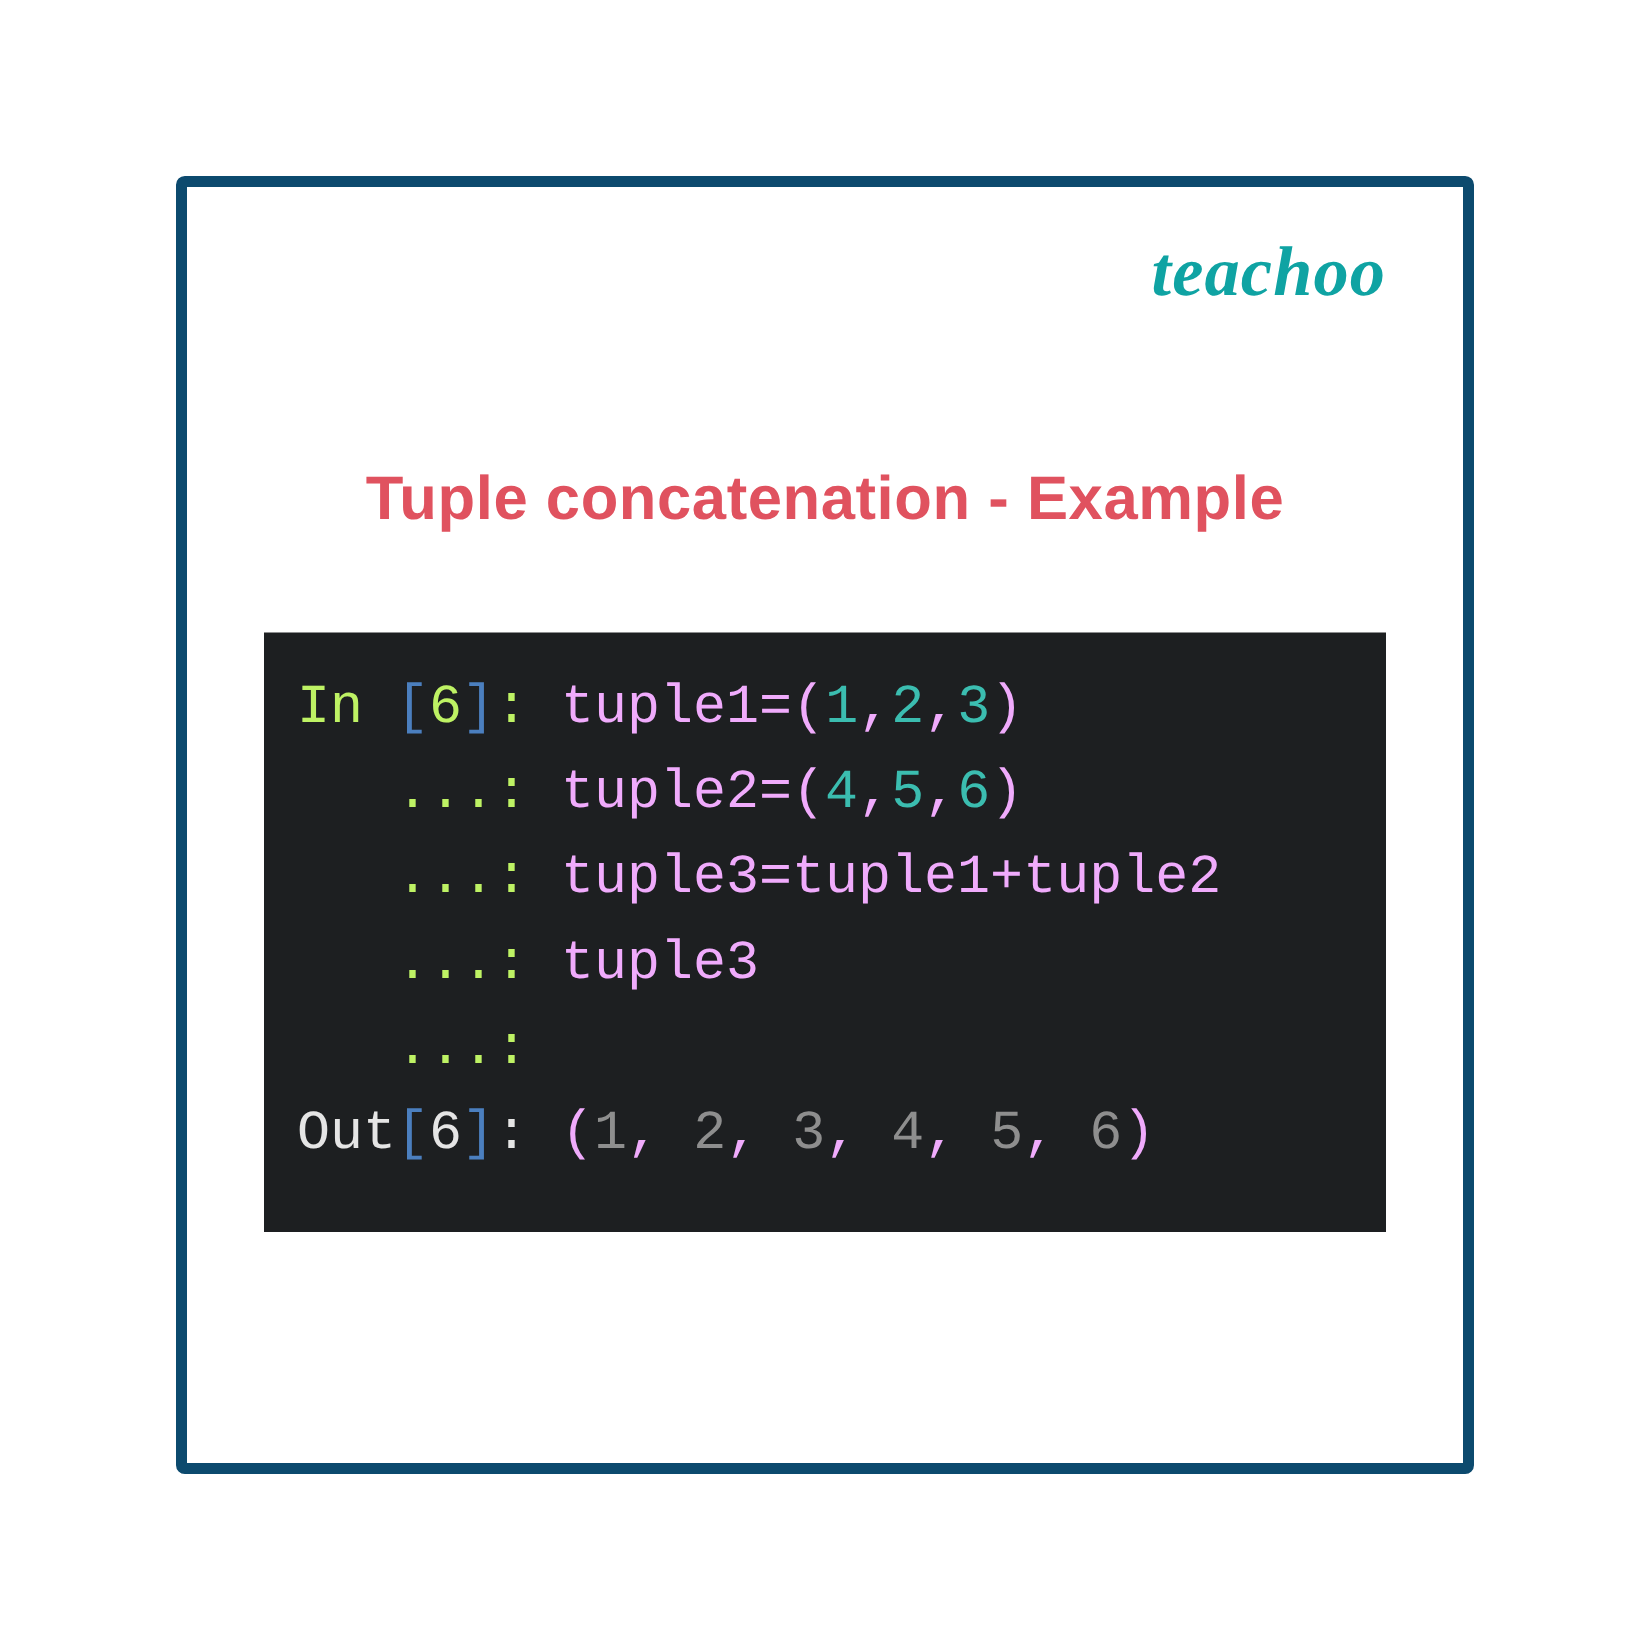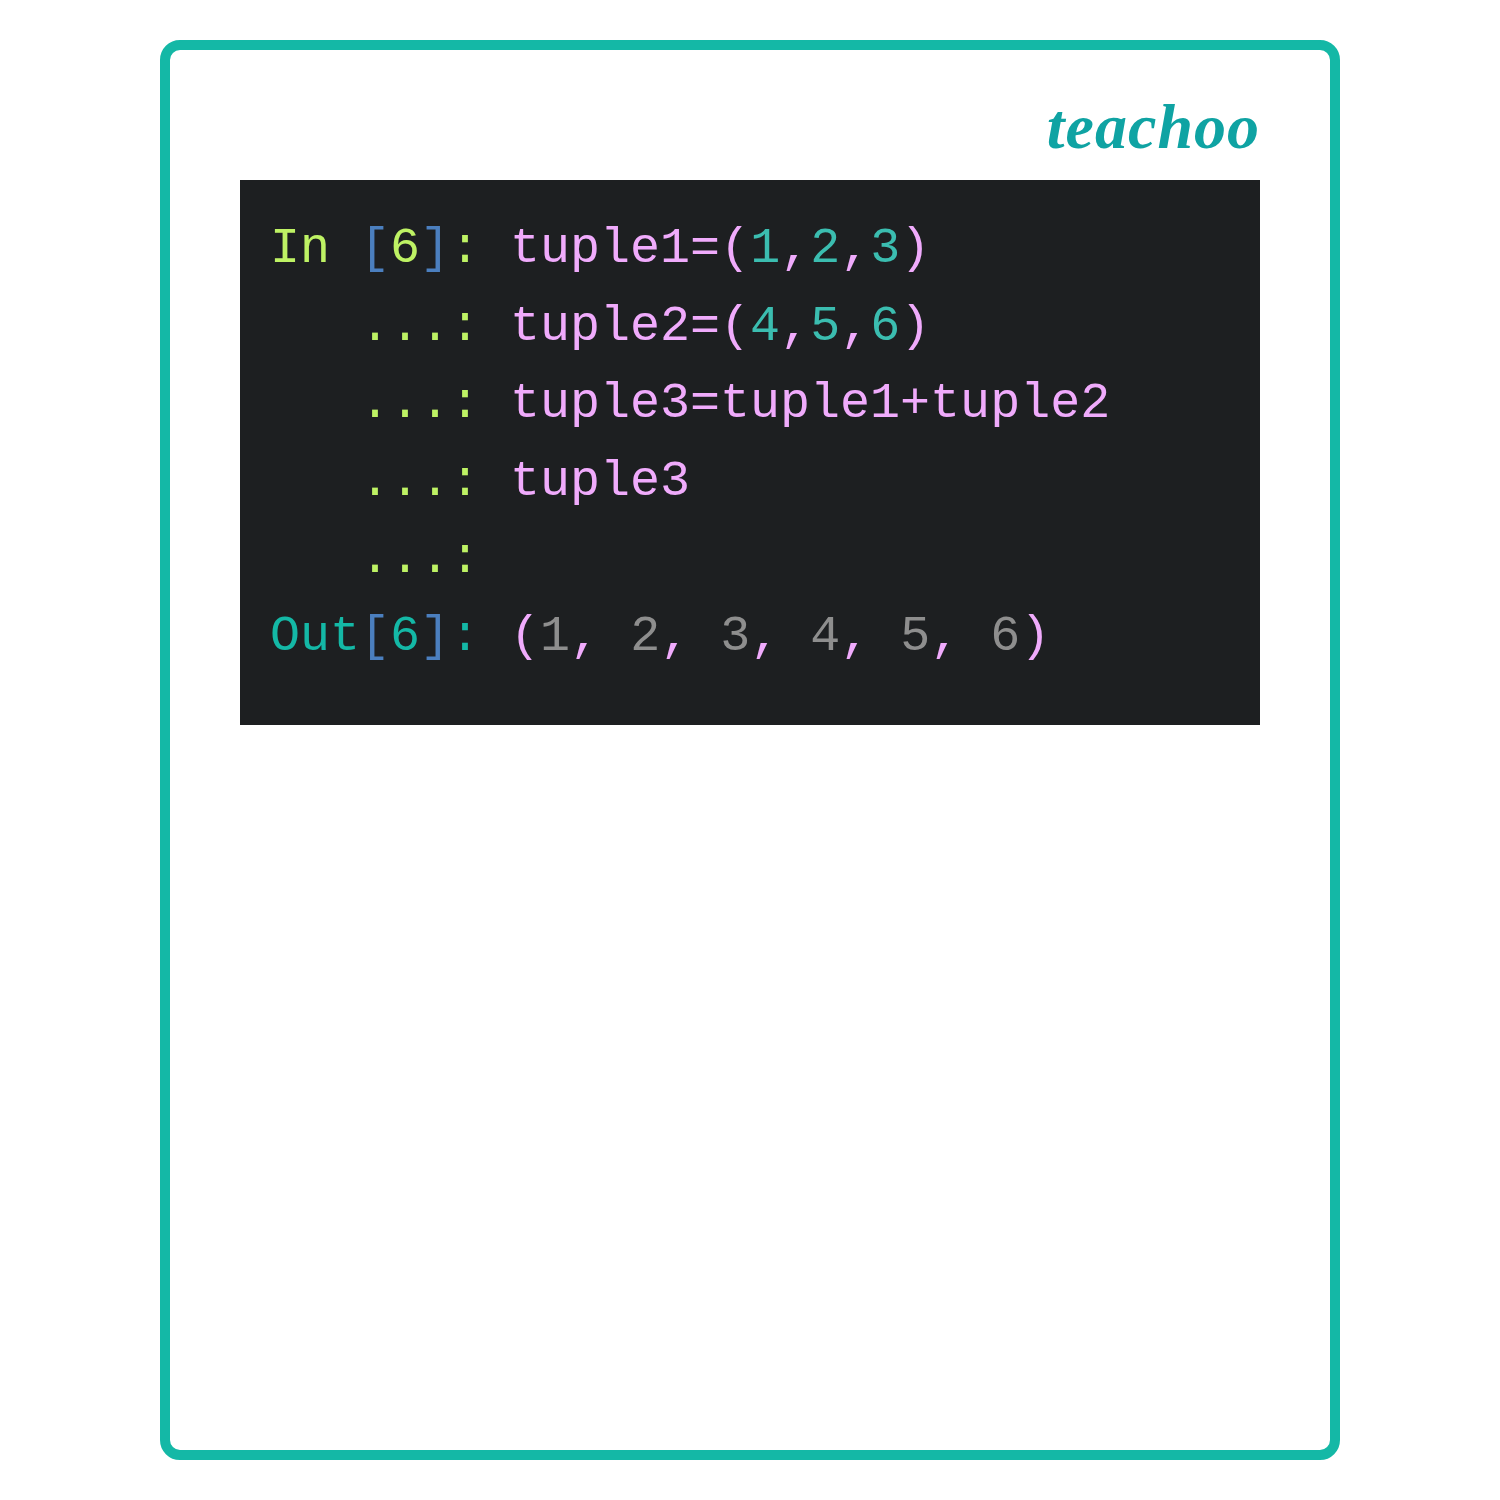--- a/index.html
+++ b/index.html
@@ -7,23 +7,23 @@
       width: 1500px;
       height: 1500px;
       background: #fff;
       display: flex;
       align-items: center;
       justify-content: center;
       font-family: Arial, Helvetica, sans-serif;
     }
     .card {
       width: 1180px;
-      height: 1420px;
-      border: 10px solid #14b8a6;
-      border-radius: 20px;
+      height: 1180px;
+      border: 10px solid #0c4a6e;
+      border-radius: 8px;
       background: #fff;
       position: relative;
       padding: 40px 60px;
     }
     .logo {
       position: absolute;
       top: 40px;
       right: 70px;
       font-family: 'Brush Script MT', cursive;
       font-size: 64px;
@@ -45,31 +45,32 @@
       background: #1d1f21;
       width: 1020px;
       padding: 30px 30px 50px 30px;
       font-family: Consolas, 'Courier New', monospace;
       font-size: 50px;
       line-height: 1.55;
       white-space: pre;
       filter: blur(0.3px);
     }
     .g  { color: #bef264; }   
-    .r  { color: #14b8a6; }   
+    .r  { color: #e5e5e5; }   
     .b  { color: #4b7fbf; }   
     .c  { color: #3bbdb0; }   
     .w  { color: #f0abfc; }   
     .gy { color: #8e8e8e; }   
   </style>
 </head>
 <body>
 
 <div class="card">
   <div class="logo">teachoo</div>
+  <div class="title">Tuple concatenation - Example</div>
 
   <div class="terminal"><span class="g">In </span><span class="b">[</span><span class="g">6</span><span class="b">]</span><span class="g">: </span><span class="w">tuple1=(</span><span class="c">1</span><span class="w">,</span><span class="c">2</span><span class="w">,</span><span class="c">3</span><span class="w">)</span>
 <span class="g">   ...</span><span class="g">: </span><span class="w">tuple2=(</span><span class="c">4</span><span class="w">,</span><span class="c">5</span><span class="w">,</span><span class="c">6</span><span class="w">)</span>
 <span class="g">   ...</span><span class="g">: </span><span class="w">tuple3=tuple1+tuple2</span>
 <span class="g">   ...</span><span class="g">: </span><span class="w">tuple3</span>
 <span class="g">   ...</span><span class="g">: </span>
 <span class="r">Out</span><span class="b">[</span><span class="r">6</span><span class="b">]</span><span class="r">: </span><span class="w">(</span><span class="gy">1</span><span class="w">, </span><span class="gy">2</span><span class="w">, </span><span class="gy">3</span><span class="w">, </span><span class="gy">4</span><span class="w">, </span><span class="gy">5</span><span class="w">, </span><span class="gy">6</span><span class="w">)</span></div>
 </div>
 
 </body></html>

